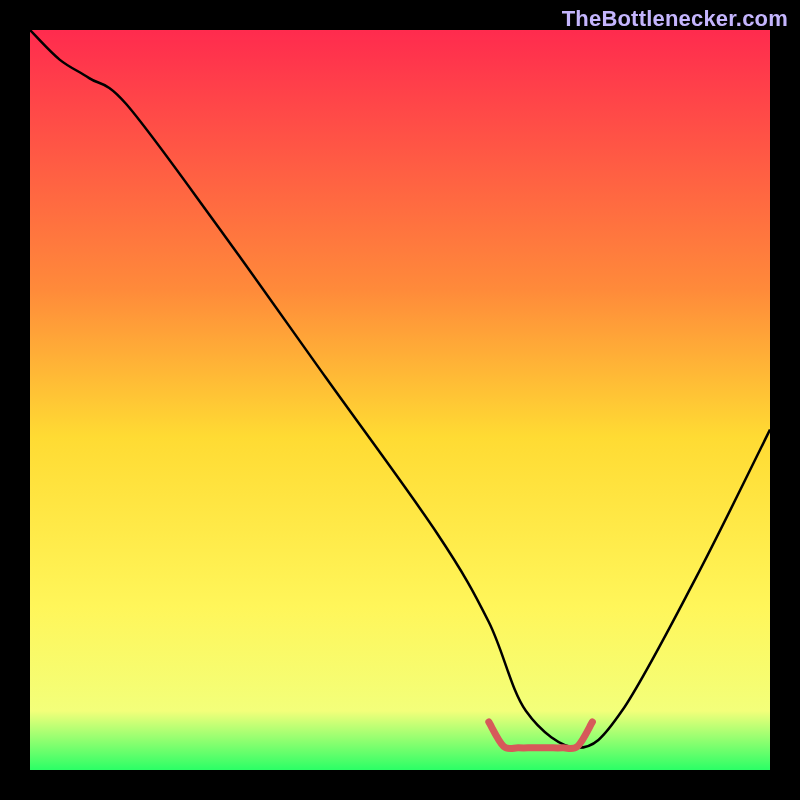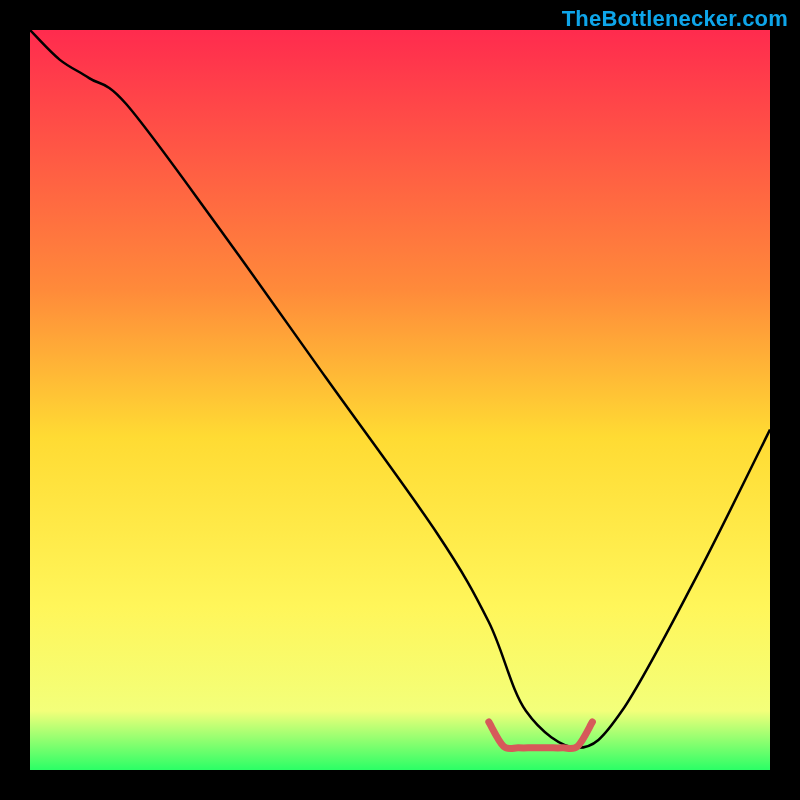--- a/index.html
+++ b/index.html
@@ -8,21 +8,21 @@
     width: 800px;
     height: 800px;
     background: #000;
     font-family: Arial, Helvetica, sans-serif;
     overflow: hidden;
   }
   .attribution {
     position: absolute;
     top: 6px;
     right: 12px;
-    color: #0ea5e9;
+    color: #c4b5fd;
     font-size: 22px;
     font-weight: bold;
     letter-spacing: 0.2px;
   }
   .plot-frame {
     position: absolute;
     left: 30px;
     top: 30px;
     width: 740px;
     height: 740px;

